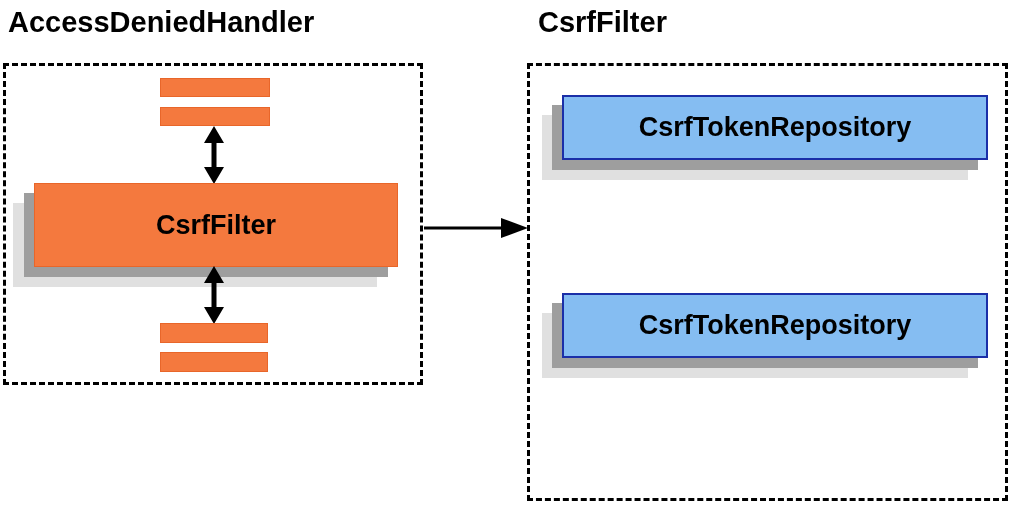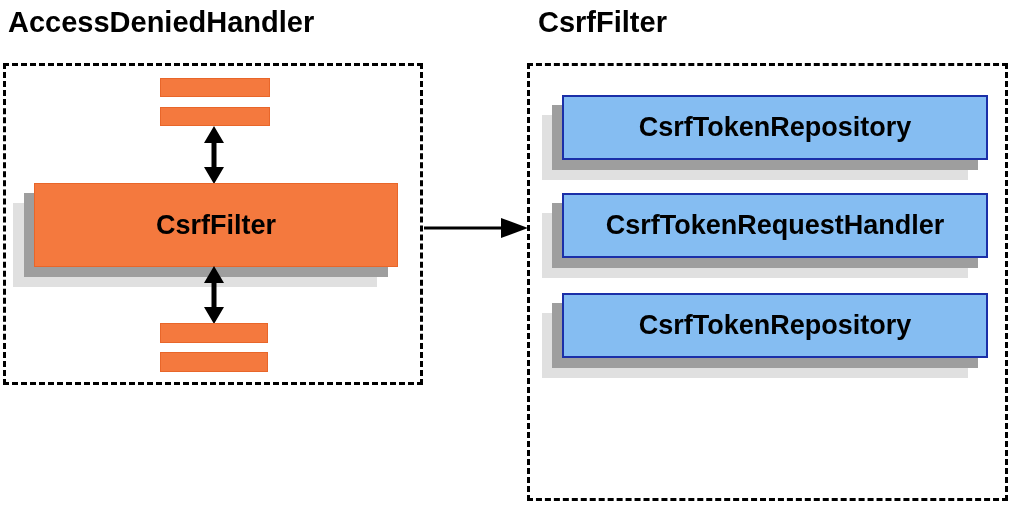--- a/index.html
+++ b/index.html
@@ -116,23 +116,20 @@
     <line class="arrow-stroke" x1="1" y1="14" x2="80" y2="14" stroke-width="3"></line>
     <polygon class="arrow-fill" points="105,14 78,4 78,24"></polygon>
   </svg>
 
   <div class="dashed-box dashed-right">
 
     <div class="component component-1">
       <span>CsrfTokenRepository</span>
     </div>
 
-    <div class="component component-2">
-      <span>CsrfTokenRequestHandler</span>
-    </div>
 
     <div class="component component-3">
       <span>CsrfTokenRepository</span>
     </div>
 
   </div>
 
 </div>
 
 </body></html>

